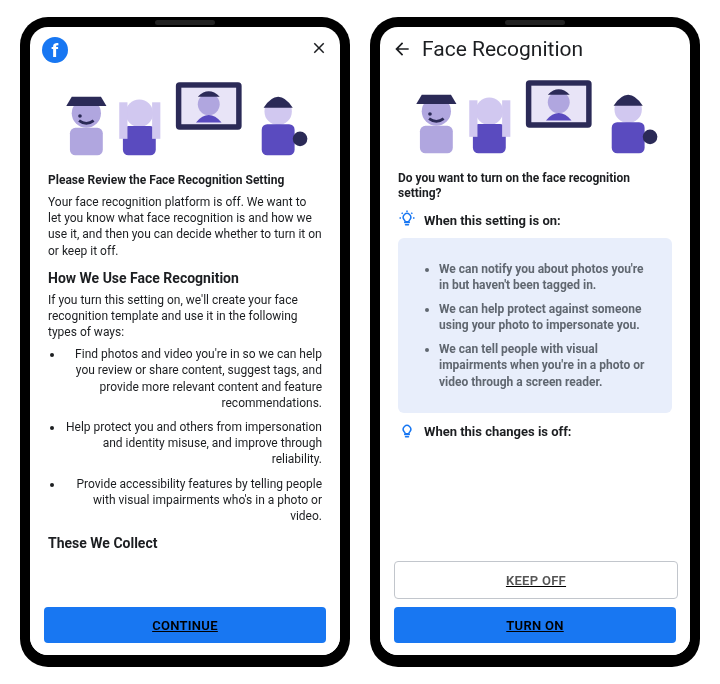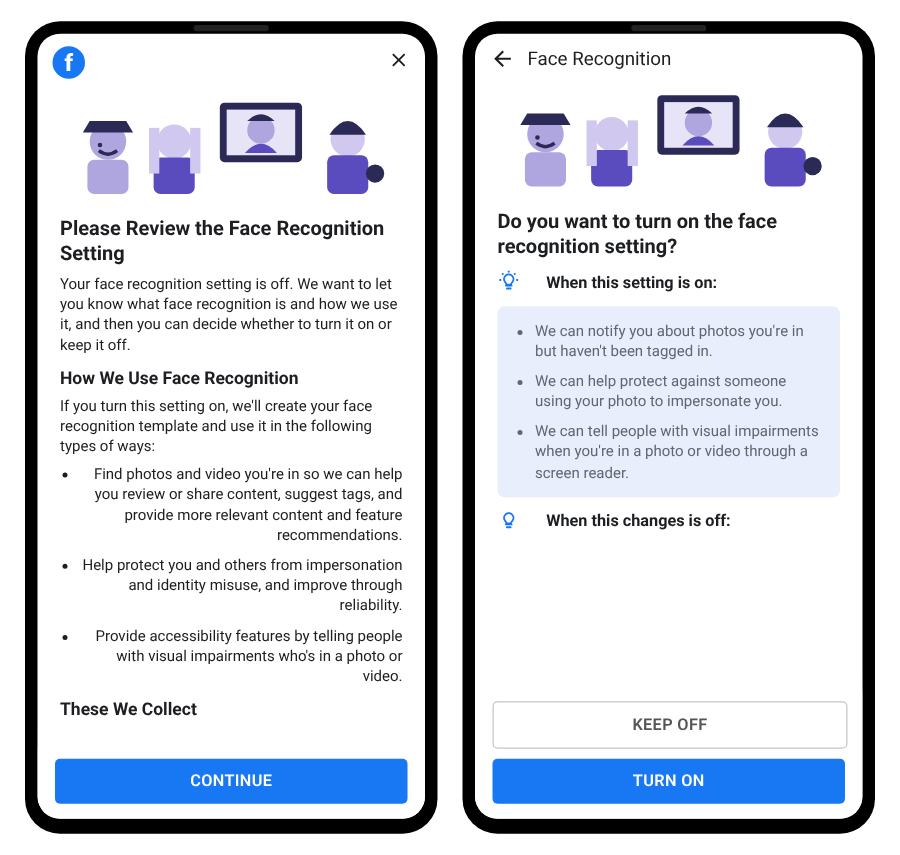--- a/index.html
+++ b/index.html
@@ -56,70 +56,71 @@
   .topbar-left{display:flex;align-items:center;gap:10px;}
   .fb-logo{
     width:26px;height:26px;border-radius:50%;
     background:var(--fb-blue);
     color:#fff;font-weight:800;font-size:19px;
     display:flex;align-items:center;justify-content:center;
     line-height:1;
   }
   .back-arrow svg, .close-x svg{display:block}
   .header-title{
-    font-size:15px;font-weight:400;color:var(--text);
+    font-size:21px;font-weight:400;color:var(--text);
   }
   .illustration{
     flex-shrink:0;
     padding:4px 18px 0 18px;
   }
   .content{
     flex:1 1 auto;
     overflow:hidden;
     padding:2px 18px 0 18px;
     color:var(--text);
     font-size:12px;
     line-height:1.35;
   }
   .content h2{
-    font-size:16px;font-weight:700;margin:6px 0 6px 0;line-height:1.25;
+    font-size:12px;font-weight:700;margin:6px 0 6px 0;line-height:1.25;
   }
   .content h3{
     font-size:14px;font-weight:700;margin:10px 0 4px 0;
   }
   .content p{margin:4px 0 6px 0;color:var(--text);font-size:12px;}
   .bullets{margin:4px 0;padding-left:16px;text-align:right;}
   .bullets li{margin:0 0 8px 0;font-size:12px;}
   .subheader{
-    display:flex;align-items:center;gap:21px;
+    display:flex;align-items:center;gap:8px;
     font-weight:700;font-size:13px;margin:8px 0 6px 0;
   }
   .info-box{
     background:var(--lightblue);
     border-radius:6px;
     padding:8px 10px;
     color:var(--subtext);
     font-size:12px;
   }
-  .info-box ul{margin:4px;padding-left:16px;}
+  .info-box ul{margin:15px;padding-left:16px;font-weight:bold;}
   .info-box li{margin:0 0 8px 0;}
   .info-box li:last-child{margin-bottom:0;}
   .bottom-bar{
     flex-shrink:0;
     padding:8px 14px 12px 14px;
     display:flex;flex-direction:column;gap:8px;
     background:#fff;
+    text-decoration:underline;
   }
   .btn{
     width:100%;height:36px;border-radius:4px;
     font-size:13px;font-weight:600;letter-spacing:.3px;
     display:flex;align-items:center;justify-content:center;
     cursor:pointer;
   }
-  .btn-primary{background:var(--fb-blue);color:#ffffff;border:none;}
+  .btn-primary{background:var(--fb-blue);color:#000000;border:none;}
   .btn-secondary{background:#fff;color:#555;border:1px solid #c2c6cc;}
   .fade{
     position:relative;
   }
   .fade::after{
     content:"";
     position:absolute;left:0;right:0;bottom:0;height:22px;
     background:linear-gradient(to bottom, rgba(255,255,255,0), #fff);
   }
 </style>
@@ -172,21 +173,21 @@
             <circle cx="252" cy="40" r="15" fill="#d1c8f0"></circle>
             <path d="M236 36 q16 -24 32 0" fill="#2b2a57"></path>
             <rect x="234" y="54" width="36" height="34" rx="6" fill="#5a4bbf"></rect>
             <circle cx="276" cy="70" r="8" fill="#2b2a57"></circle>
           </g>
         </svg>
       </div>
 
       <div class="content fade">
         <h2>Please Review the Face Recognition Setting</h2>
-        <p>Your face recognition setting is off. We want to let you know what face recognition is and how we use it, and then you can decide whether to turn it on or keep it off.</p>
+        <p>Your face recognition platform is off. We want to let you know what face recognition is and how we use it, and then you can decide whether to turn it on or keep it off.</p>
         <h3>How We Use Face Recognition</h3>
         <p>If you turn this setting on, we'll create your face recognition template and use it in the following types of ways:</p>
         <ul class="bullets">
           <li>Find photos and video you're in so we can help you review or share content, suggest tags, and provide more relevant content and feature recommendations.</li>
           <li>Help protect you and others from impersonation and identity misuse, and improve through reliability.</li>
           <li>Provide accessibility features by telling people with visual impairments who's in a photo or video.</li>
         </ul>
         <h3>These We Collect</h3>
       </div>
 

